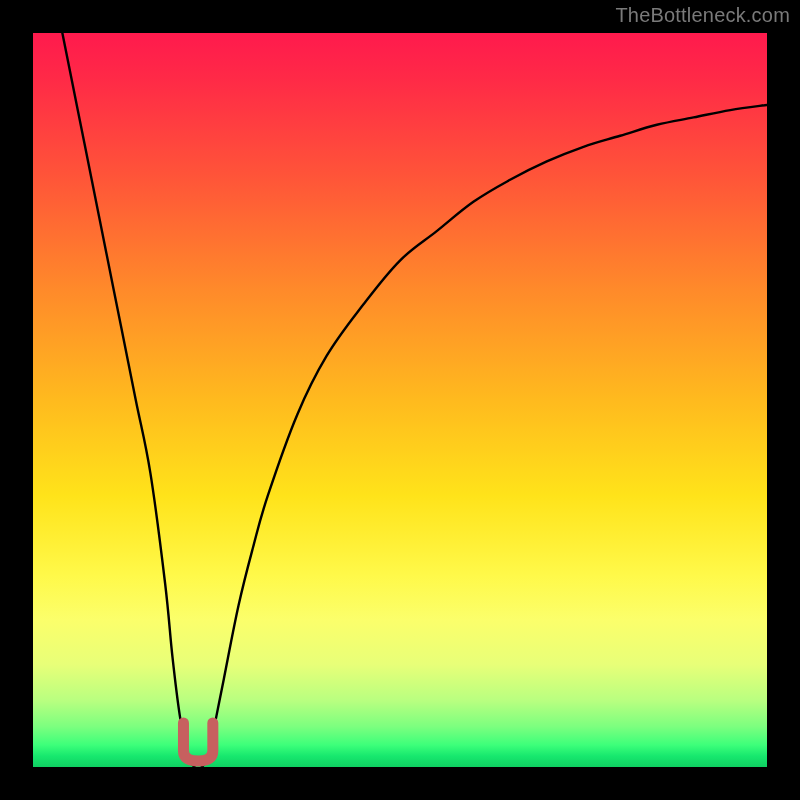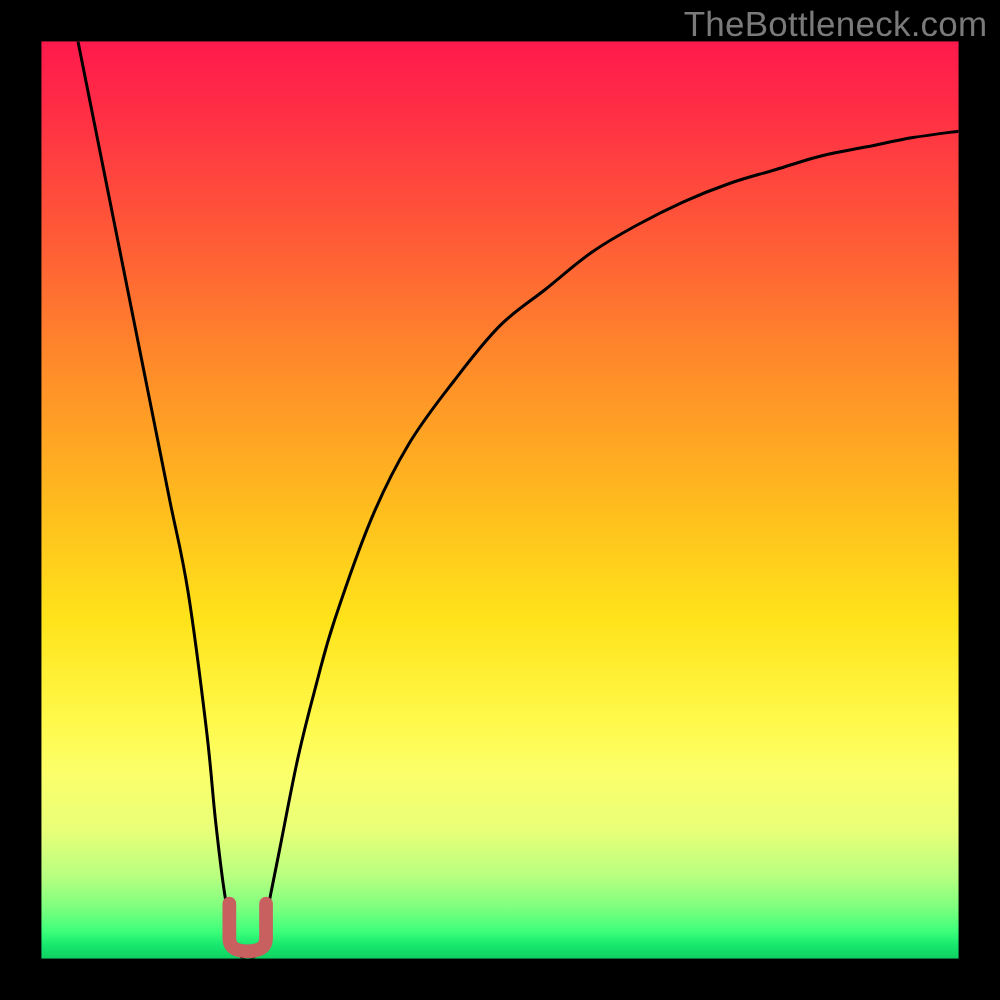--- a/index.html
+++ b/index.html
@@ -47,21 +47,21 @@
   }
   .curve-layer, .marker-layer {
     position: absolute;
     inset: 0;
   }
   .watermark {
     position: absolute;
     top: 4px;
     right: 10px;
     color: #7a7a7a;
-    font-size: 28px;
+    font-size: 20px;
     letter-spacing: 0.2px;
     user-select: none;
   }
 </style>
 </head>
 <body>
 
 <div class="frame">
   <div class="plot">
     <div class="gradient"></div>

